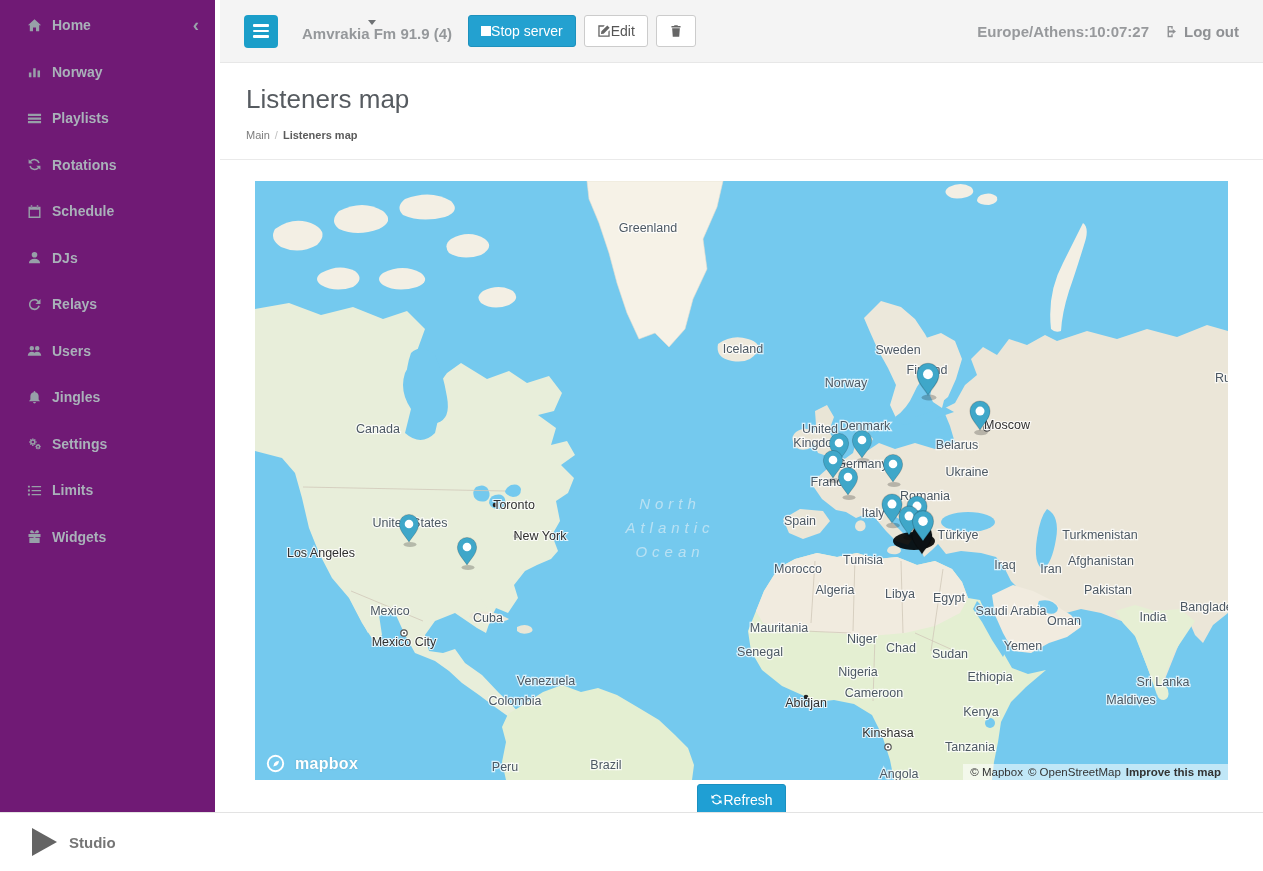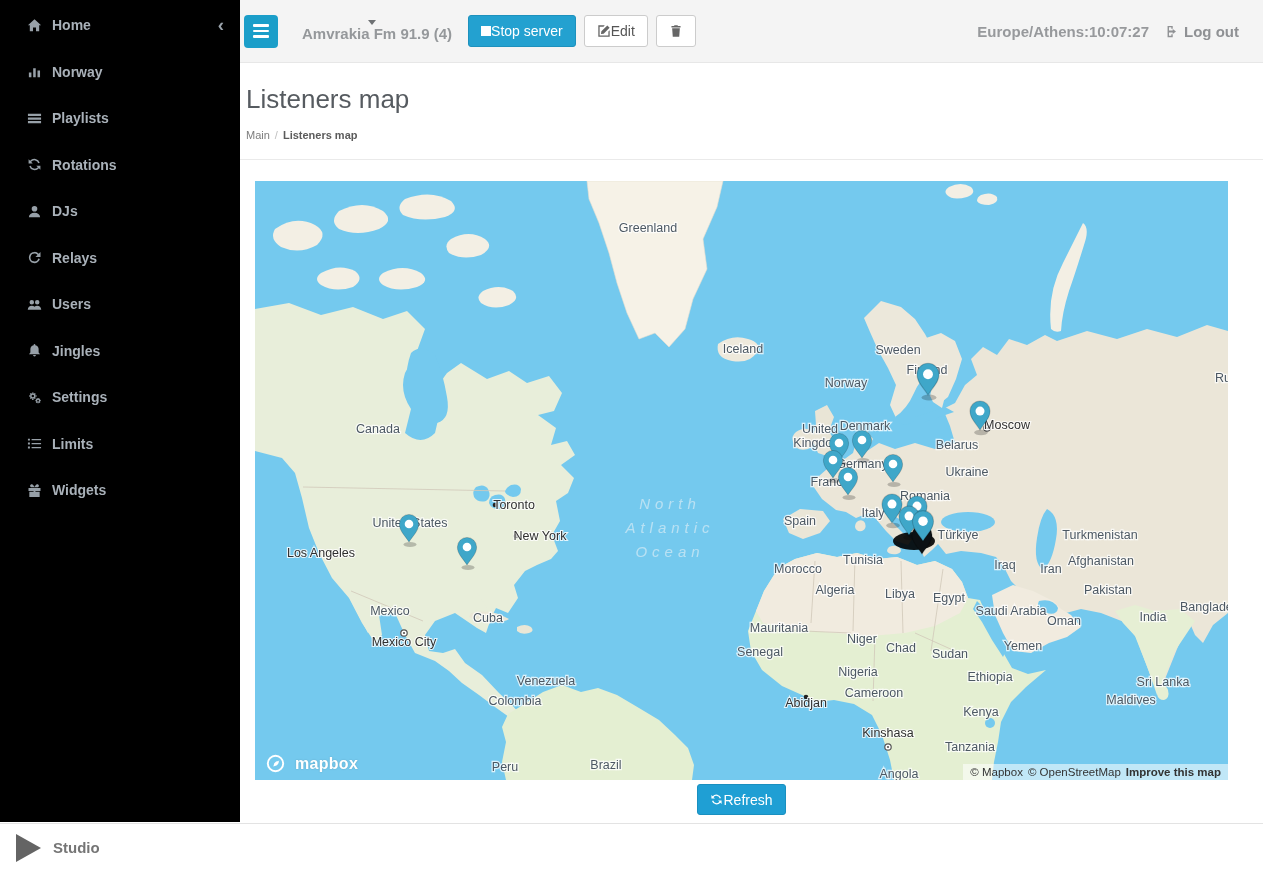--- a/index.html
+++ b/index.html
@@ -1,22 +1,22 @@
 <!DOCTYPE html>
 <html lang="en"><head>
 <meta charset="utf-8">
 <style>
   * { margin:0; padding:0; box-sizing:border-box; }
   html,body { width:1263px; height:871px; overflow:hidden; background:#fff;
     font-family:"Liberation Sans", sans-serif; }
   body { position:relative; }
 
   
-  .sidebar { position:absolute; left:0; top:0; bottom:49px; width:240px;
-    background:#000000; z-index:3;text-decoration:underline; }
+  .sidebar { position:absolute; left:0; top:0; bottom:49px; width:215px;
+    background:#701a75; z-index:3; }
   .nav { list-style:none; padding-top:2px; }
   .nav-item { display:flex; align-items:center; height:46.5px; padding:0 16px 0 27px;
     color:#a9b1b9; font-weight:bold; font-size:14px; cursor:pointer; }
   .nav-item .ic { width:15px; height:15px; margin-right:10px; color:#97a0a8; flex:0 0 15px; }
   .nav-chevron { margin-left:auto; font-size:19px; line-height:14px; color:#99a2aa; font-weight:bold; }
 
   
   .main { position:absolute; left:220px; top:0; right:0; bottom:49px; overflow:hidden; background:#fff; }
   .topbar { height:63px; background:#f4f4f4; border-bottom:1px solid #e7e7e7;
     display:flex; align-items:center; padding:0 24px; }
@@ -64,22 +64,22 @@
     padding:2px 7px; font-size:11.5px; color:#333; display:flex; gap:5px; }
   .map-attr .improve { font-weight:bold; cursor:pointer; }
   .map-attr span { cursor:pointer; }
 
   .refresh-row { width:973px; margin:4px 0 0 9px; text-align:center; }
   .btn-refresh { background:#1f9fd4; border:1px solid #1a90c0; color:#fff; height:31px; }
   .btn-refresh .ic { width:13px; height:13px; color:#fff; }
   .caution { width:973px; margin:6px 0 0 9px; text-align:center; font-size:13.5px; color:#474747; }
 
   
-  .footer { position:absolute; left:0; right:0; bottom:0; height:48px; background:#fff;
-    border-top:1px solid #e3e3e3; display:flex; align-items:center; padding-left:16px; z-index:5; }
+  .footer { position:absolute; left:0; right:0; bottom:0; height:59px; background:#fff;
+    border-top:1px solid #e3e3e3; display:flex; align-items:center; padding-left:32px; z-index:5; }
   .play { width:0; height:0; border-left:25px solid #646464; border-top:14px solid transparent;
     border-bottom:14px solid transparent; cursor:pointer; }
   .studio { margin-left:12px; color:#757575; font-weight:bold; font-size:15px; }
   .ic { display:inline-block; }
 </style>
 </head>
 <body>
 
 <nav class="sidebar">
   <ul class="nav">
@@ -100,20 +100,26 @@
         <svg class="ic" viewBox="0 0 16 16" fill="currentColor">
           <path d="M1 3h14v2.4H1zM1 6.8h14v2.4H1zM1 10.6h14v2.4H1z"></path>
         </svg>
         <span>Playlists</span>
       </li>
       <li class="nav-item">
         <svg class="ic" viewBox="0 0 16 16" fill="currentColor">
           <path d="M13.6 6.2A6 6 0 0 0 3.3 4L1.7 2.4v4.4h4.4L4.4 5.1a4.4 4.4 0 0 1 7.6 1.6zM2.4 9.8a6 6 0 0 0 10.3 2.2l1.6 1.6V9.2H9.9l1.7 1.7a4.4 4.4 0 0 1-7.6-1.6z"></path>
         </svg>
         <span>Rotations</span>
+      </li>
+      <li class="nav-item">
+        <svg class="ic" viewBox="0 0 16 16" fill="currentColor">
+          <path fill-rule="evenodd" d="M4 1.2h1.6v2.2H4zM10.4 1.2H12v2.2h-1.6zM1.6 3h12.8v11.8H1.6zm1.5 3.2v7.1h9.8V6.2z"></path>
+        </svg>
+        <span>Schedule</span>
       </li>
       <li class="nav-item">
         <svg class="ic" viewBox="0 0 16 16" fill="currentColor">
           <path d="M8 2a3 3 0 1 1 0 6 3 3 0 0 1 0-6zM2 14.2c.2-3.2 2.6-4.8 6-4.8s5.8 1.6 6 4.8z"></path>
         </svg>
         <span>DJs</span>
       </li>
       <li class="nav-item">
         <svg class="ic" viewBox="0 0 16 16" fill="currentColor">
           <path d="M8 2a6 6 0 1 0 5.8 7.6l-1.8-.5A4.2 4.2 0 1 1 8 3.8c1.3 0 2.4.6 3.2 1.4L9 7.4h5.4V2l-1.9 1.9A6 6 0 0 0 8 2z"></path>

